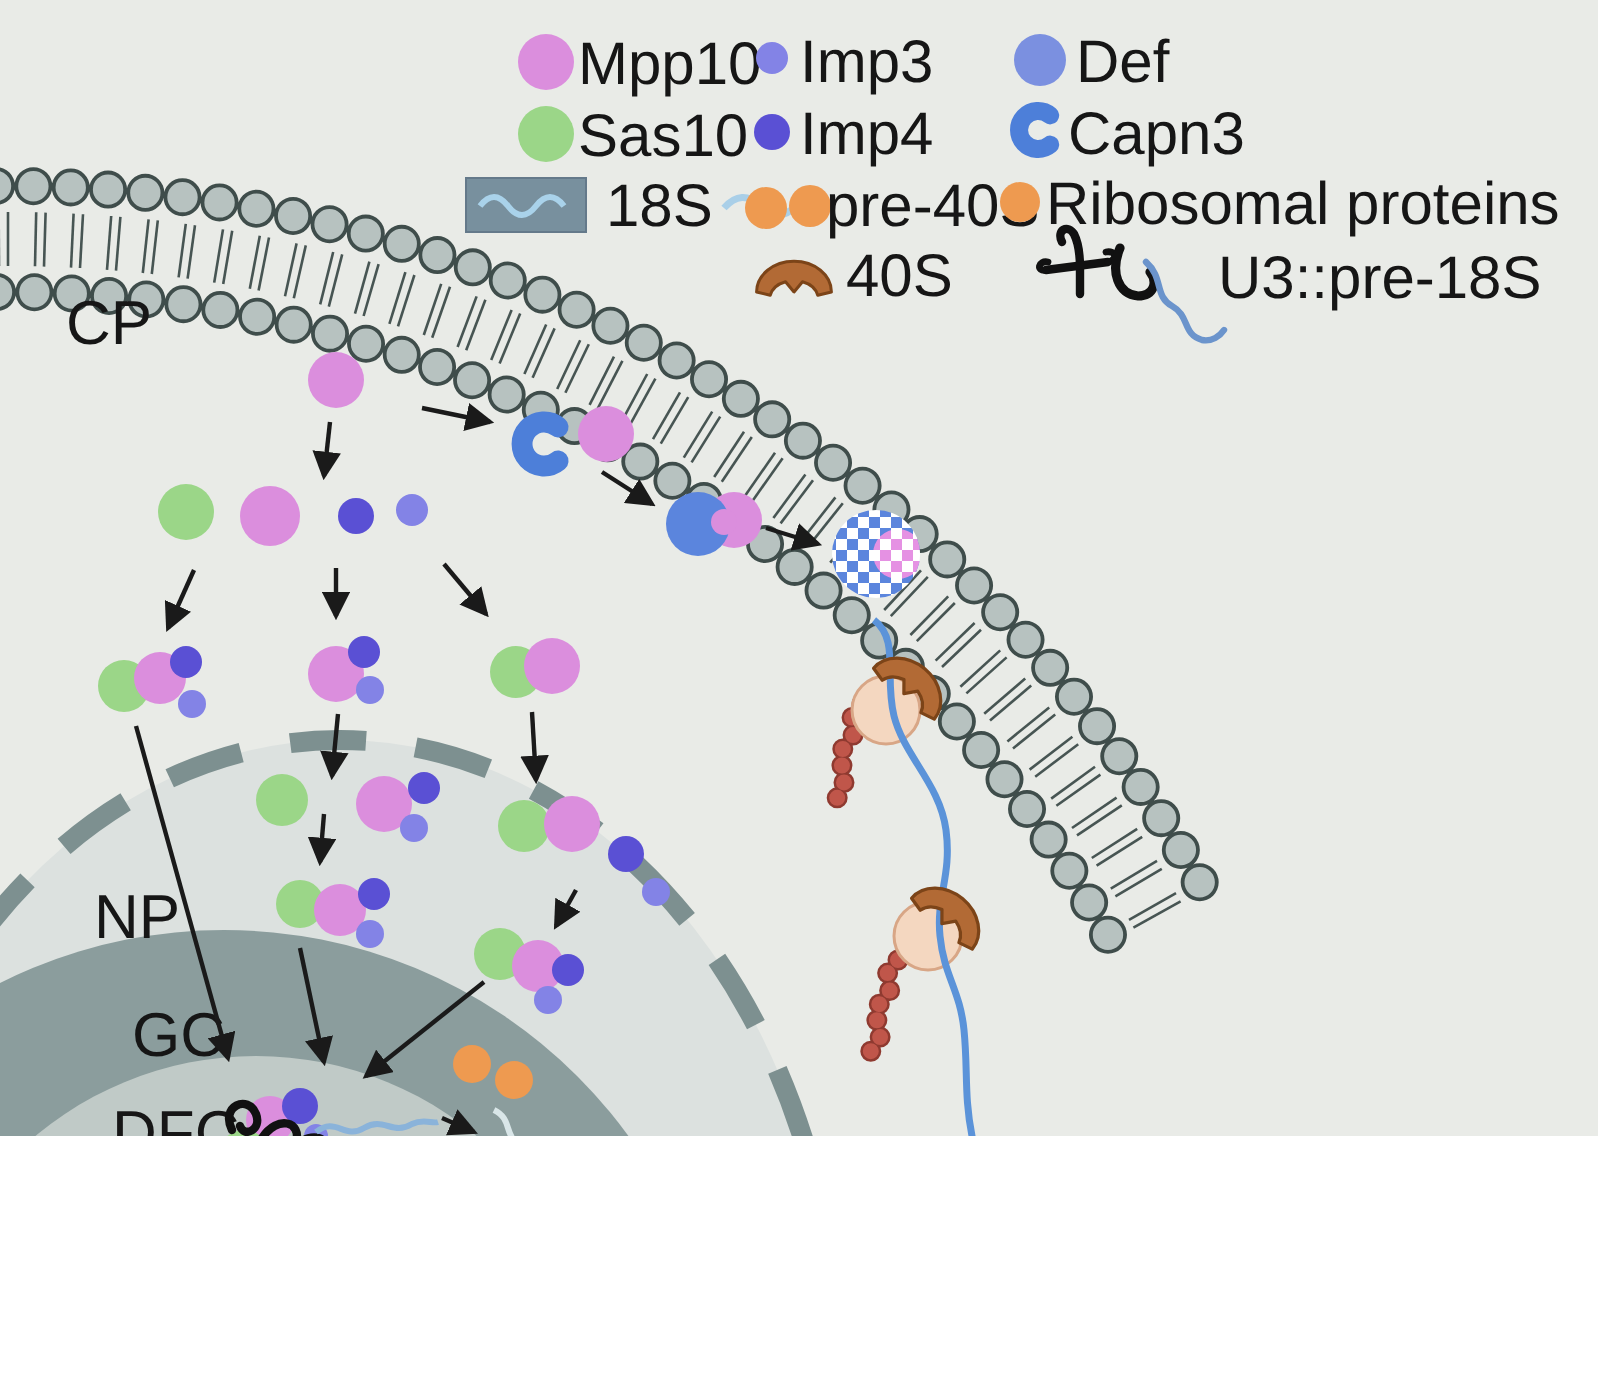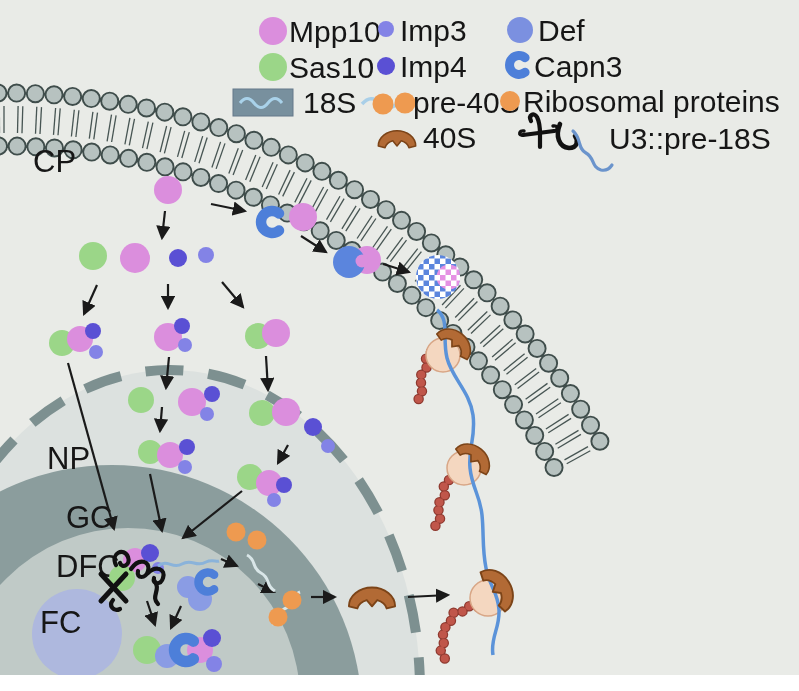--- a/index.html
+++ b/index.html
@@ -1,16 +1,16 @@
 <!DOCTYPE html>
 <html><head>
 <meta charset="utf-8">
 <style>
   html,body{margin:0;padding:0;background:#ffffff;}
-  .stage{position:relative;width:799px;height:675px;overflow:hidden;background:#b91c1c;
+  .stage{position:relative;width:799px;height:568px;overflow:hidden;background:#b91c1c;
          font-family:"Liberation Sans", sans-serif;}
   svg{display:block;}
   text{fill:#161616;font-family:"Liberation Sans", sans-serif;}
   .lbl{font-size:30px;}
   .big{font-size:31px;}
 </style>
 </head>
 <body>
 
 <div class="stage">

